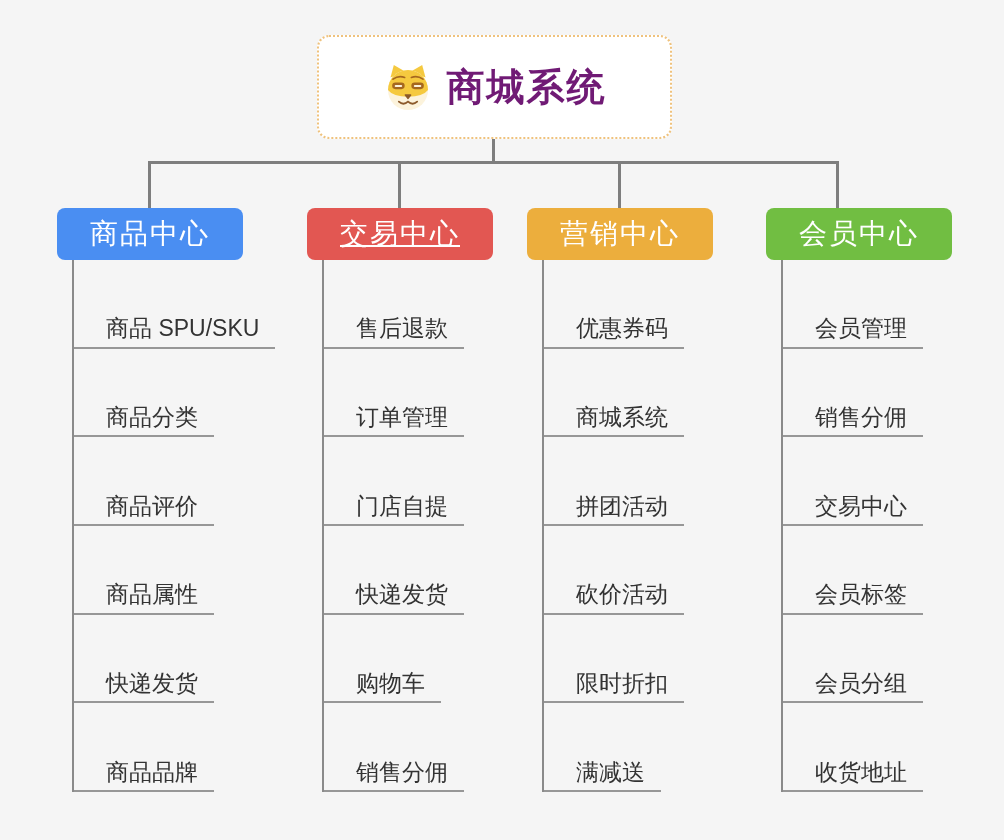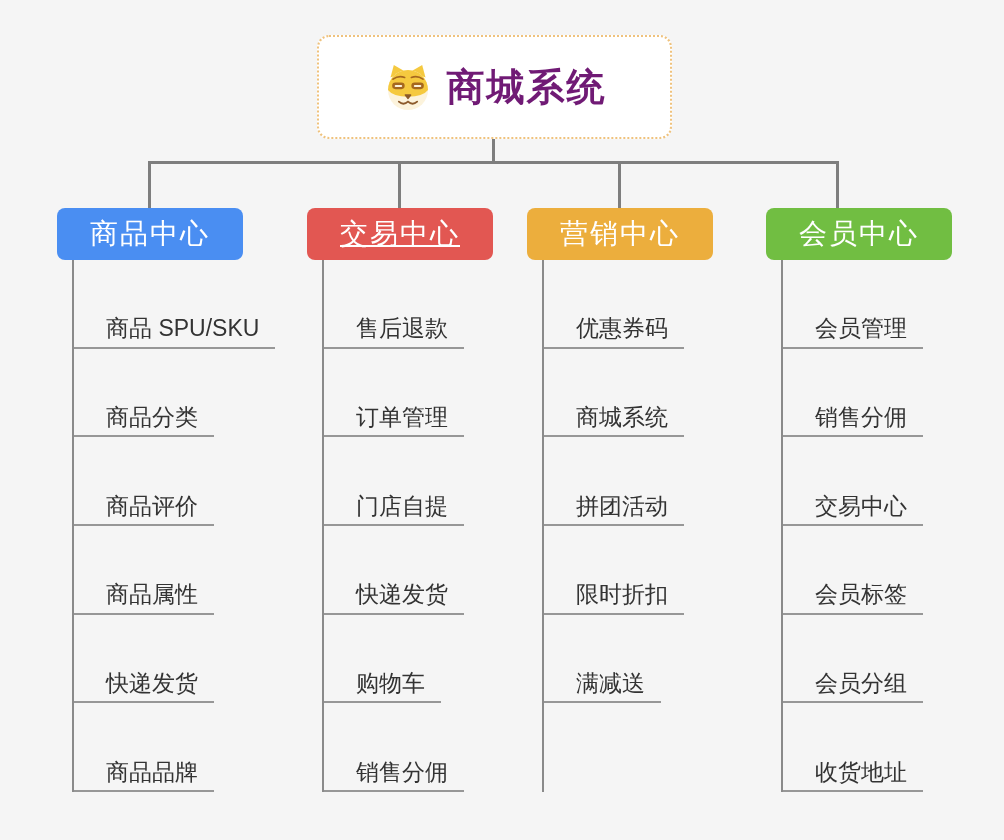--- a/index.html
+++ b/index.html
@@ -180,20 +180,23 @@
     <div class="item">
           <span class="item-label">优惠券码</span>
         </div>
         <div class="item">
           <span class="item-label">商城系统</span>
         </div>
         <div class="item">
           <span class="item-label">拼团活动</span>
         </div>
         <div class="item">
+          <span class="item-label">砍价活动</span>
+        </div>
+        <div class="item">
           <span class="item-label">限时折扣</span>
         </div>
         <div class="item">
           <span class="item-label">满减送</span>
         </div>
       </div>
   </div>
 
   <div class="branch branch-3">
     <div class="branch-box" style="background: rgb(113, 190, 66);">

